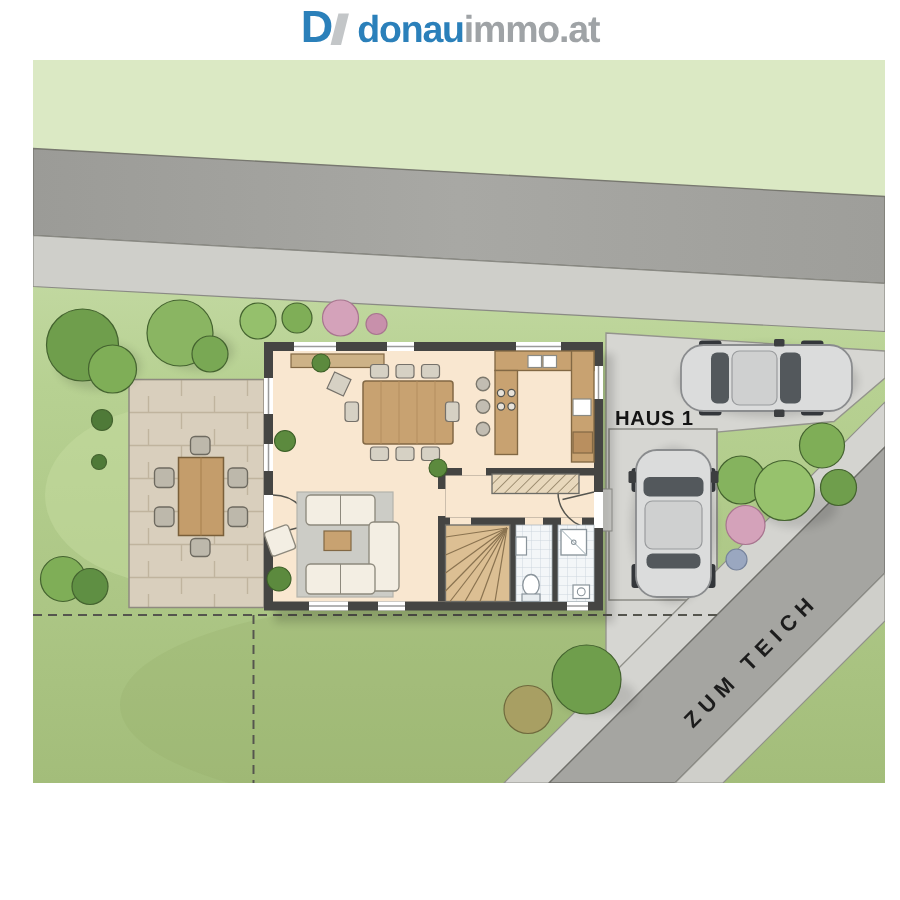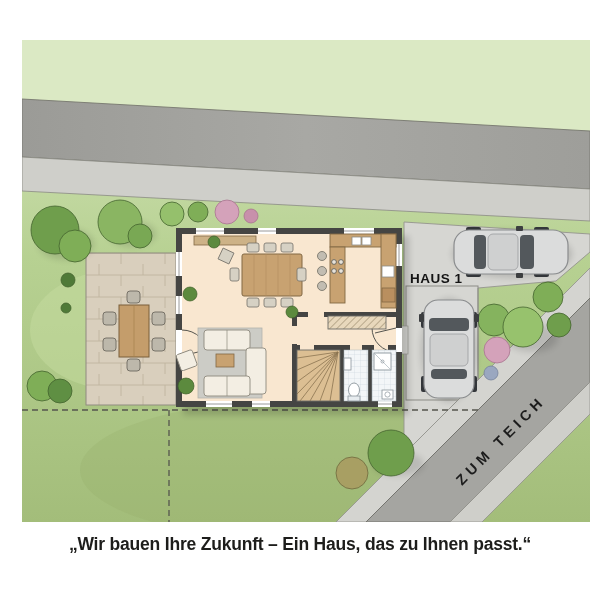--- a/index.html
+++ b/index.html
@@ -17,20 +17,23 @@
   
   #quote{position:absolute;top:534px;left:0;width:600px;text-align:center;
          font-size:17.5px;font-weight:bold;color:#1d1d1b;letter-spacing:-0.2px;}
   svg text{font-family:"Liberation Sans","DejaVu Sans",sans-serif;}
 </style>
 </head>
 <body>
 
 <div id="page">
 
+  <div id="logo">
+    <span class="mark">D</span><span class="bar"></span><span class="brand-blue">donau</span><span class="brand-gray">immo.at</span>
+  </div>
 
   <div id="art">
   <svg width="568" height="482" viewBox="22 40 568 482">
     <defs>
       <linearGradient id="lawnGrad" x1="0" y1="0" x2="0" y2="1">
         <stop offset="0" stop-color="#d8e7bf"></stop>
         <stop offset="0.45" stop-color="#b7d192"></stop>
         <stop offset="1" stop-color="#a3bd7a"></stop>
       </linearGradient>
       <linearGradient id="roadGrad" x1="0" y1="0" x2="1" y2="0">
@@ -315,15 +318,14 @@
       <rect x="431" y="369" width="36" height="10" rx="4" fill="#53585c"></rect>
       <rect x="419" y="314" width="5" height="8" rx="1" fill="#3c3e40"></rect>
           <rect x="474" y="314" width="5" height="8" rx="1" fill="#3c3e40"></rect>
     </g>
 
     <text x="410" y="283" font-size="13.5" font-weight="bold" letter-spacing="0.5" fill="#141414">HAUS 1</text>
     <text transform="translate(462,486) rotate(-45)" font-size="14.5" font-weight="bold" letter-spacing="4.5" fill="#1c1c1c">ZUM TEICH</text>
   </svg>
   </div>
 
-  <div id="quote">„Wir bauen Ihre Zukunft – Ein Haus, das zu Ihnen passt.“</div>
 
 </div>
 
 </body></html>

